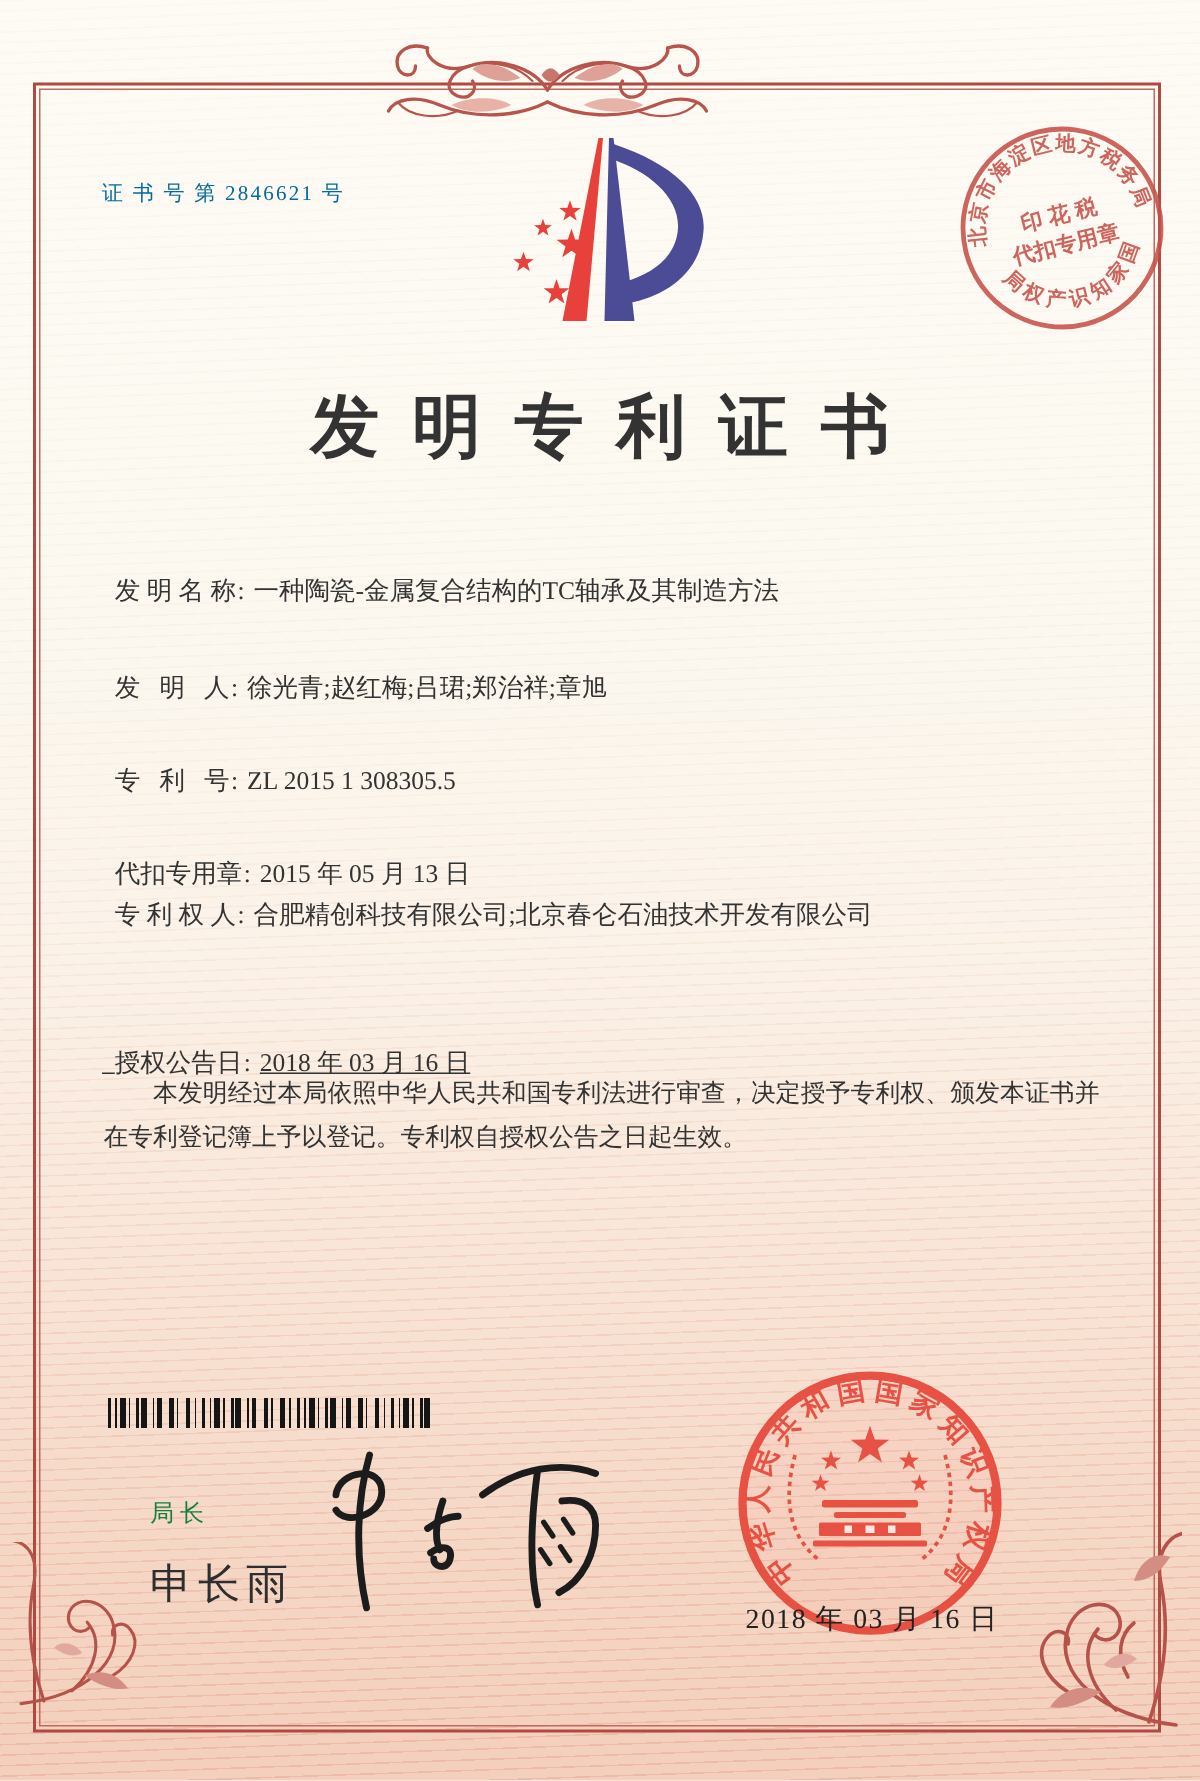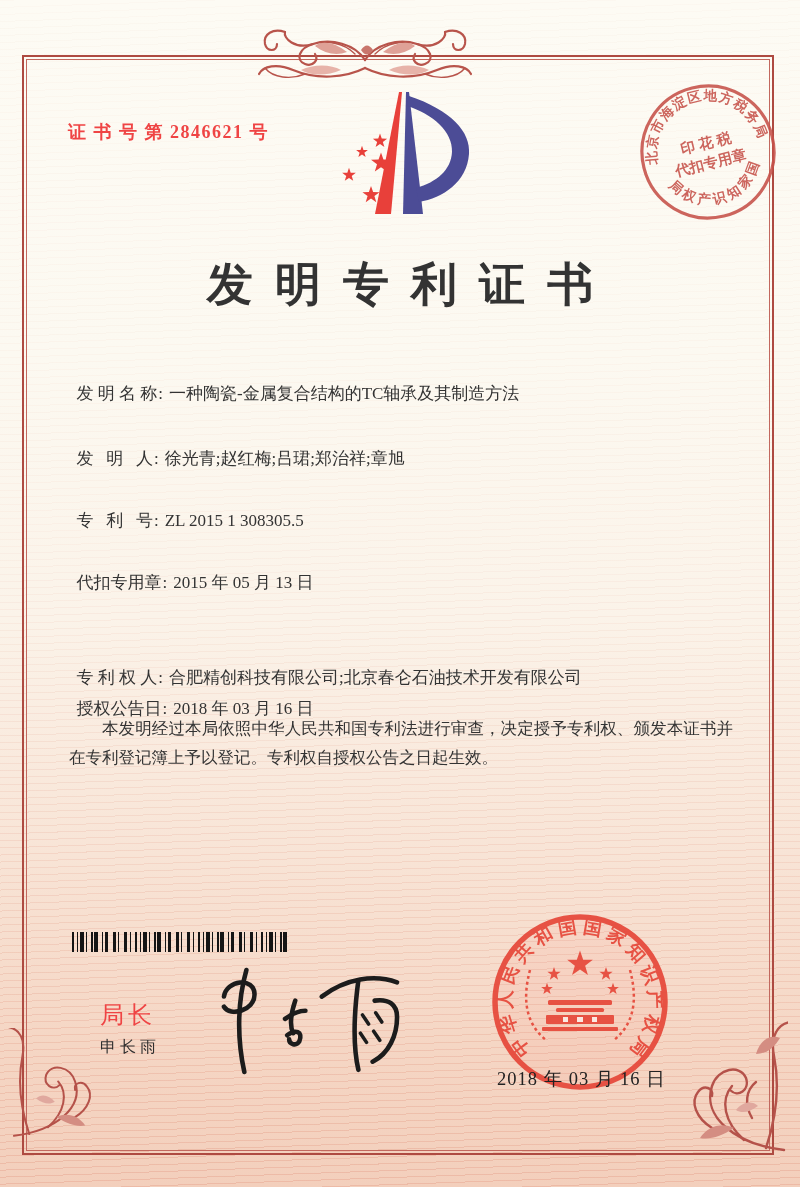--- a/index.html
+++ b/index.html
@@ -9,40 +9,40 @@
     background:linear-gradient(180deg,#fdfbf4 0%,#fcf9f1 30%,#fbf3e9 52%,#f8e4d6 72%,#f5d6c4 88%,#f3cfbc 100%);
   }
   .wave-overlay{
     position:absolute;inset:0;pointer-events:none;
     background:repeating-linear-gradient(178deg,rgba(219,124,101,.28) 0 1px,transparent 1px 7px);
     -webkit-mask-image:linear-gradient(to bottom,rgba(0,0,0,.10) 0%,rgba(0,0,0,.16) 45%,rgba(0,0,0,.55) 75%,rgba(0,0,0,.9) 100%);
     mask-image:linear-gradient(to bottom,rgba(0,0,0,.10) 0%,rgba(0,0,0,.16) 45%,rgba(0,0,0,.55) 75%,rgba(0,0,0,.9) 100%);
   }
   .frame{position:absolute;left:22px;top:55px;width:748px;height:1096px;border:2.5px solid #ae4a41;}
   .frame-inner{position:absolute;inset:2px;border:1px solid #c2685e;}
-  .cert-no{position:absolute;left:68px;top:120px;font-size:18px;color:#ef4444;letter-spacing:1.5px;white-space:pre;font-weight:bold;}
+  .cert-no{position:absolute;left:68px;top:120px;font-size:14px;color:#0369a1;letter-spacing:1.5px;white-space:pre;}
   .title{position:absolute;left:0;top:254px;width:100%;text-align:center;font-size:46px;font-weight:bold;color:#333;letter-spacing:.48em;text-indent:.48em;}
   .field-row{position:absolute;left:68px;right:60px;font-size:17px;color:#333;white-space:pre;}
   .field-label{display:inline-block;white-space:pre;text-align:right;}
   .field-colon{display:inline-block;margin:0 6px 0 1px;}
   .field-value{white-space:pre;margin-top:32px;}
   .body-text{position:absolute;left:68px;top:714px;width:666px;font-size:16.5px;line-height:28.5px;color:#333;}
   .body-text p{margin:1px;text-indent:2em;text-align:justify;}
   .barcode{
     position:absolute;left:72px;top:932px;width:218px;height:20px;
     background:repeating-linear-gradient(90deg,
       #151515 0 2px,transparent 2px 5px,#151515 5px 6px,transparent 6px 8px,
       #151515 8px 12px,transparent 12px 14px,#151515 14px 15px,transparent 15px 19px,
       #151515 19px 21px,transparent 21px 22px,#151515 22px 26px,transparent 26px 30px,
       #151515 30px 31px,transparent 31px 33px,#151515 33px 36px,transparent 36px 41px,
       #151515 41px 44px,transparent 44px 46px,#151515 46px 47px,transparent 47px 52px,
       #151515 52px 55px,transparent 55px 58px,#151515 58px 59px,transparent 59px 63px);
   }
-  .signer-title{position:absolute;left:100px;top:999px;font-size:24px;color:#ef4444;letter-spacing:4px;font-family:"Liberation Sans","DejaVu Sans",sans-serif;}
-  .signer-name{position:absolute;left:100px;top:1037px;font-size:16px;color:#2e2e2e;letter-spacing:4px;font-family:Liberation Mono, monospace;}
+  .signer-title{position:absolute;left:100px;top:999px;font-size:16px;color:#15803d;letter-spacing:4px;font-family:"Liberation Sans","DejaVu Sans",sans-serif;}
+  .signer-name{position:absolute;left:100px;top:1037px;font-size:28px;color:#2e2e2e;letter-spacing:4px;font-family:Liberation Mono, monospace;}
   .signature{position:absolute;left:192px;top:966px;}
   .issue-date{position:absolute;left:497px;top:1066px;font-size:18.5px;color:#222;letter-spacing:1px;z-index:6;white-space:pre;}
   .seal-bottom{position:absolute;left:490px;top:912px;z-index:5;opacity:.93;}
   .seal-top{position:absolute;left:632px;top:76px;transform:rotate(-14deg);opacity:.88;z-index:4;}
   .seal-bottom text,.seal-top text{font-family:"Liberation Sans","DejaVu Sans",sans-serif;font-weight:700;}
   g[data-arc] text{fill:inherit;}
   .ornament-top{position:absolute;left:243px;top:24px;z-index:2;}
   .corner-br{position:absolute;left:648px;top:998px;z-index:2;}
   .corner-bl{position:absolute;left:0px;top:1028px;z-index:2;transform:scaleX(-1);}
 </style>
@@ -125,24 +125,24 @@
 </div>
 <div class="field-row" style="top:427px;">
   <span class="field-label">发   明   人</span><span class="field-colon">:</span><span class="field-value">徐光青;赵红梅;吕珺;郑治祥;章旭</span>
 </div>
 <div class="field-row" style="top:489px;">
   <span class="field-label">专   利   号</span><span class="field-colon">:</span><span class="field-value">ZL 2015 1 308305.5</span>
 </div>
 <div class="field-row" style="top:551px;">
   <span class="field-label">代扣专用章</span><span class="field-colon">:</span><span class="field-value">2015 年 05 月 13 日</span>
 </div>
-<div class="field-row" style="top:646px;">
+<div class="field-row" style="top:578px;">
   <span class="field-label">专 利 权 人</span><span class="field-colon">:</span><span class="field-value">合肥精创科技有限公司;北京春仑石油技术开发有限公司</span>
 </div>
-<div class="field-row" style="top:677px;">
+<div class="field-row" style="top:677px;text-decoration:underline;">
   <span class="field-label">授权公告日</span><span class="field-colon">:</span><span class="field-value">2018 年 03 月 16 日</span>
 </div>
 
 <div class="body-text">
   <p>本发明经过本局依照中华人民共和国专利法进行审查，决定授予专利权、颁发本证书并在专利登记簿上予以登记。专利权自授权公告之日起生效。</p>
 </div>
 
 <div class="barcode"></div>
 
 <div class="signer-title">局长</div>

